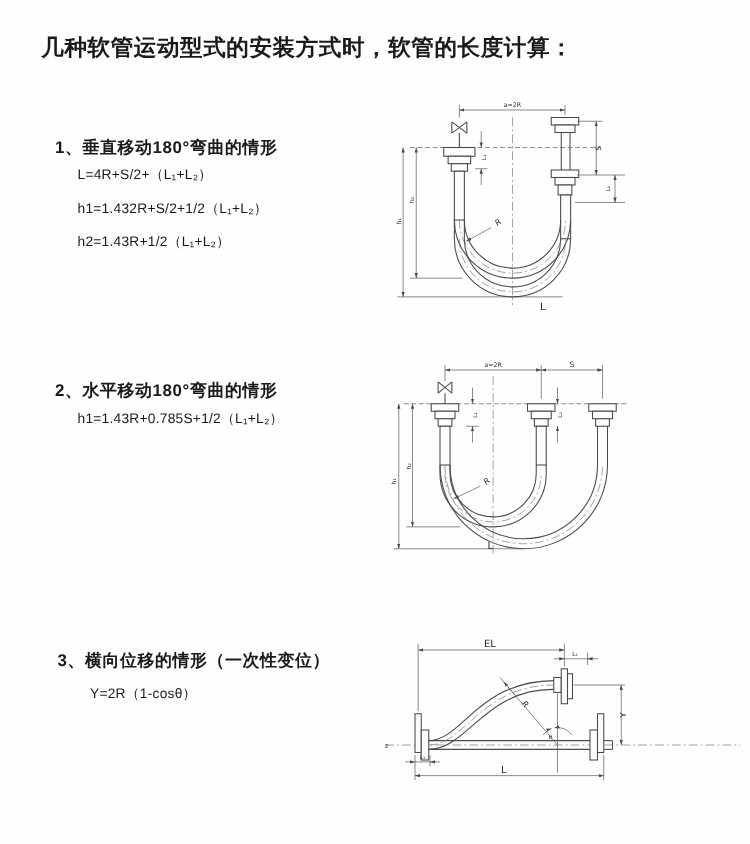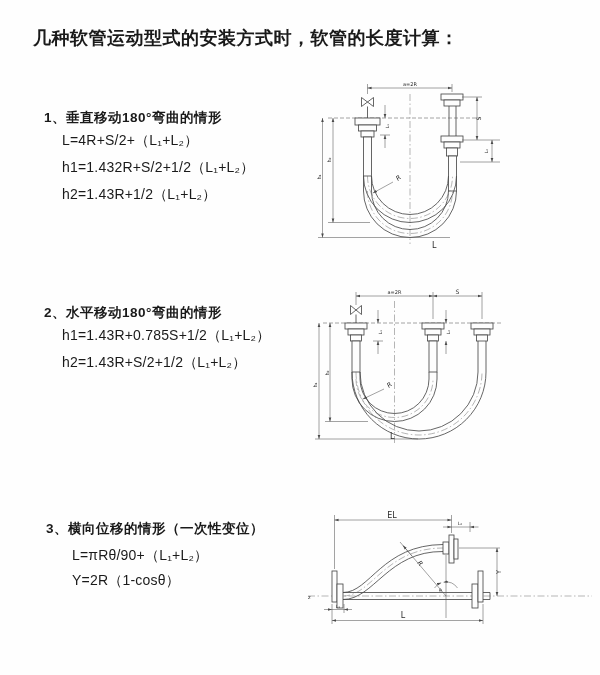--- a/index.html
+++ b/index.html
@@ -3,21 +3,21 @@
 <meta charset="utf-8">
 <style>
   html,body{margin:0;padding:0;}
   body{
     width:600px;height:675px;position:relative;background:#fefefe;
     font-family:"Liberation Sans","DejaVu Sans",sans-serif;color:#1a1a1a;overflow:hidden;
   }
   .abs{position:absolute;}
   .doc-title{left:33px;top:26px;font-size:18px;font-weight:bold;letter-spacing:.5px;}
   .sec-heading{font-size:13.5px;font-weight:bold;letter-spacing:.5px;}
-  .formulas{font-size:14px;letter-spacing:.2px;}
+  .formulas{font-size:11px;letter-spacing:.2px;}
   .formulas .f{height:27px;line-height:27px;white-space:pre;}
   .formulas.tight .f{height:25px;line-height:25px;}
   svg{position:absolute;overflow:visible;}
   svg .ln{fill:none;stroke:#4a4a4a;stroke-width:.85;}
   svg .fit{fill:#fdfdfd;stroke:#4a4a4a;stroke-width:.85;}
   svg .dl{fill:none;stroke:#565656;stroke-width:.55;}
   svg .cl{fill:none;stroke:#6c6c6c;stroke-width:.5;stroke-dasharray:7 2.5 1.5 2.5;}
   svg .dsh{fill:none;stroke:#5a5a5a;stroke-width:.55;stroke-dasharray:4 2;}
   svg text{fill:#2a2a2a;font-family:"DejaVu Sans",sans-serif;}
   .t8{font-size:8px;} .t65{font-size:6.5px;} .t6{font-size:6px;} .t5{font-size:5px;} .t45{font-size:4.5px;}
@@ -31,26 +31,24 @@
 <div class="abs sec-heading" style="left:44px;top:109px;">1、垂直移动180°弯曲的情形</div>
 <div class="abs formulas" style="left:62px;top:127px;">
   <div class="f">L=4R+S/2+（L₁+L₂）</div>
   <div class="f">h1=1.432R+S/2+1/2（L₁+L₂）</div>
   <div class="f">h2=1.43R+1/2（L₁+L₂）</div>
 </div>
 
 <div class="abs sec-heading" style="left:44px;top:304px;">2、水平移动180°弯曲的情形</div>
 <div class="abs formulas" style="left:62px;top:322px;">
   <div class="f">h1=1.43R+0.785S+1/2（L₁+L₂）</div>
-  <div class="f">h2=1.43R+S/2+1/2（L₁+L₂）</div>
 </div>
 
 <div class="abs sec-heading" style="left:46px;top:520px;text-align:center;">3、横向位移的情形（一次性变位）</div>
 <div class="abs formulas tight" style="left:72px;top:543px;">
-  <div class="f">L=πRθ/90+（L₁+L₂）</div>
   <div class="f">Y=2R（1-cosθ）</div>
 </div>
 
 <svg style="left:310px;top:72px;" width="240" height="185" viewBox="0 0 240 185">
   <defs>
     <marker id="m1" viewBox="0 0 10 10" refX="9.3" refY="5" markerWidth="8" markerHeight="8" orient="auto-start-reverse">
       <path d="M0,2 L9.3,5 L0,8 Z" fill="#4a4a4a"></path>
     </marker>
     <pattern id="p1" width="3" height="3" patternUnits="userSpaceOnUse">
       <path d="M0,3 L3,0 M0,0 L3,3" stroke="#4a4a4a" stroke-width="0.4"></path>

